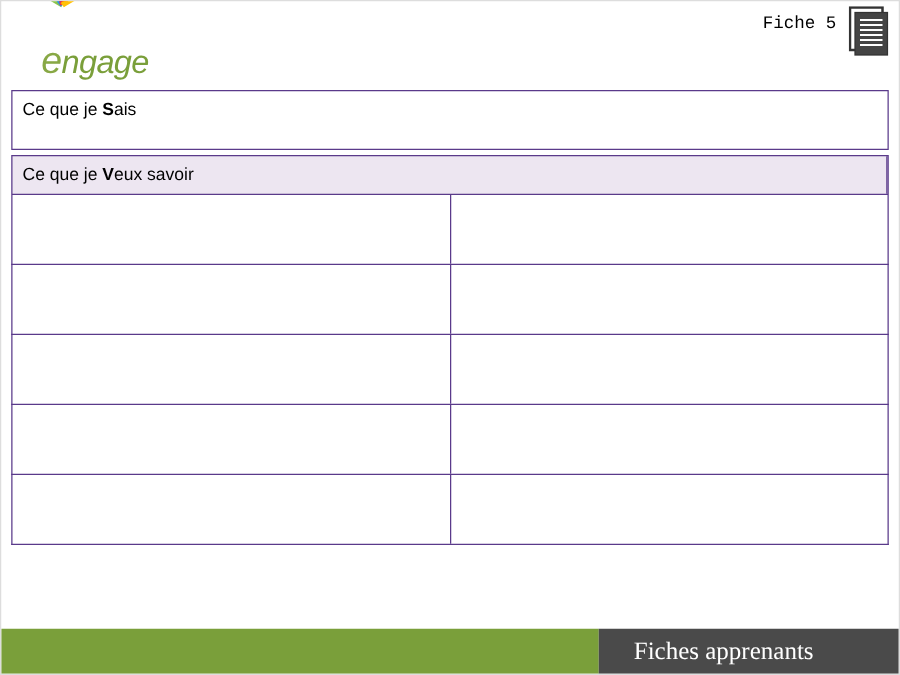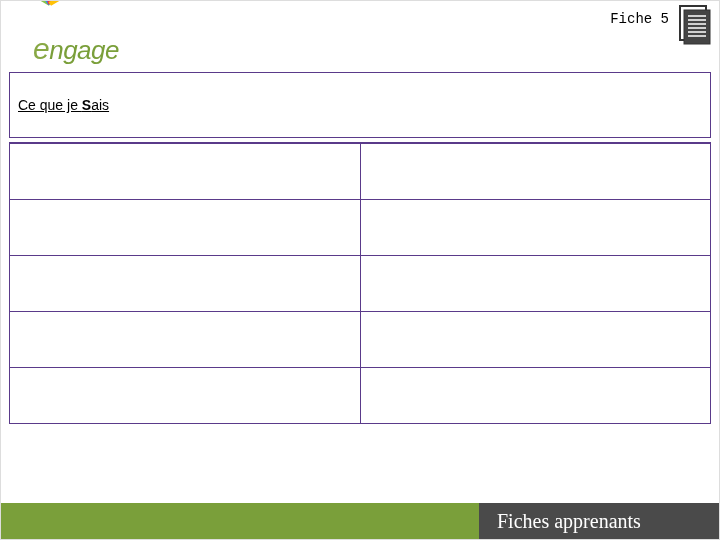--- a/index.html
+++ b/index.html
@@ -69,24 +69,23 @@
     .doc-icon {
       position: absolute;
       right: 8px;
       top: 4px;
       width: 32px;
       height: 40px;
     }
     .sais-box {
       margin: 6px 8px 4px 8px;
       border: 1px solid #5a3a8a;
-      padding: 24px 8px;
+      padding: 6px 8px;
       font-size: 14px;
       min-height: 48px;
-      text-decoration: underline;
     }
     .sais-box .bold { font-weight: bold; }
     .two-col {
       margin: 0 8px;
       display: flex;
       border: 1px solid #5a3a8a;
       border-top: none;
     }
     .two-col.header-row {
       border-top: 1px solid #5a3a8a;
@@ -117,21 +116,21 @@
       flex: 1;
       background: #7a9f3a;
     }
     .footer-right {
       width: 240px;
       background: #4a4a4a;
       color: #fff;
       font-size: 20px;
       display: flex;
       align-items: center;
-      padding-left: 18px;
+      padding-left: 28px;
       font-family: Georgia, serif;
     }
   </style>
 </head>
 <body>
 
 <div class="header">
   <div class="logo">
     <div class="logo-petals" id="logo-petals">
         <div class="petal" style="background: rgb(139, 195, 74); transform: rotate(-60deg); left: 12px; bottom: 0px;"></div>
@@ -158,20 +157,23 @@
       <line x1="9" y1="31" x2="27" y2="31" stroke="#fff" stroke-width="1.5"></line>
     </svg>
   </div>
 </div>
 
 <div class="sais-box">
   <span>Ce que je </span><span class="bold">S</span><span>ais</span>
 </div>
 
 <div class="two-col header-row">
+  <div class="cell">
+    <span>Ce que je </span><span class="bold">V</span><span>eux savoir</span>
+  </div>
 </div>
 
 <div class="two-col empty">
   <div class="cell"></div>
   <div class="cell"></div>
 </div>
 <div class="two-col empty">
   <div class="cell"></div>
   <div class="cell"></div>
 </div>

